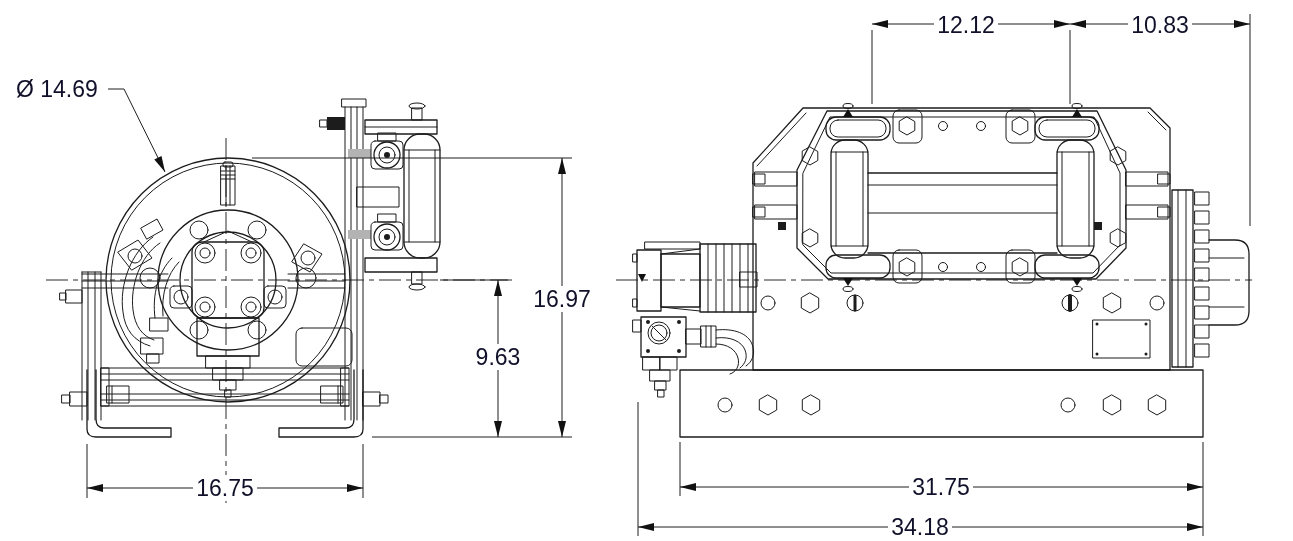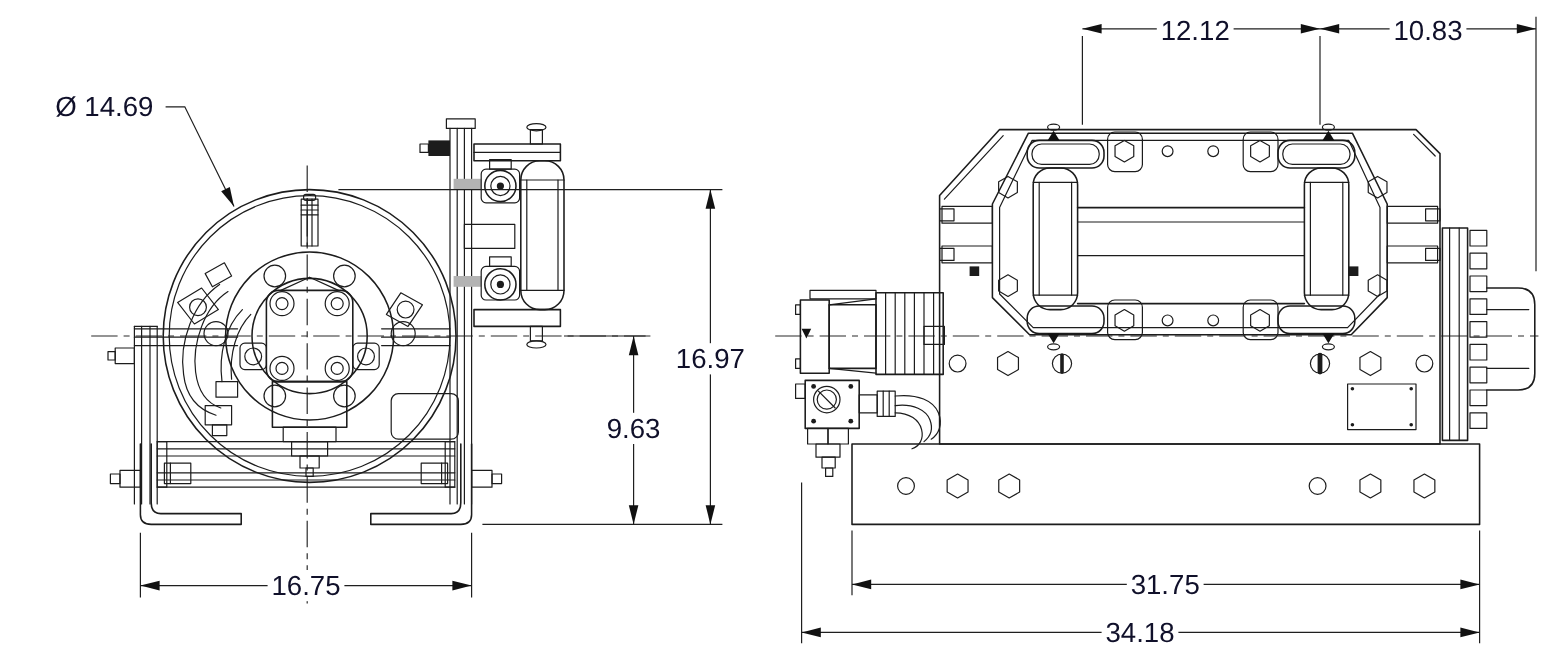--- a/index.html
+++ b/index.html
@@ -1,17 +1,17 @@
 <!DOCTYPE html>
 <html><head>
 <meta charset="utf-8">
 <style>
   html,body{margin:0;padding:0;background:#ffffff;}
   .stage{position:relative;width:1252px;height:541px;background:#fff;overflow:hidden;
-         font-family:"Liberation Sans",sans-serif;padding-left:30px;}
+         font-family:"Liberation Sans",sans-serif;}
   svg{display:block;}
   .ln   {fill:none;stroke:#1c1c1c;stroke-width:1.3;stroke-linejoin:round;stroke-linecap:round;}
   .ln2  {fill:none;stroke:#1c1c1c;stroke-width:1;stroke-linejoin:round;stroke-linecap:round;}
   .fillb{fill:#1c1c1c;stroke:none;}
   .gray {fill:#b3b3b3;stroke:none;}
   .dim  {fill:none;stroke:#1f1f1f;stroke-width:1;}
   .arr  {fill:#111;stroke:none;}
   .cl   {fill:none;stroke:#2a2a2a;stroke-width:1;stroke-dasharray:22 5 5 5;}
   .bg   {fill:#ffffff;stroke:none;}
   text.dimtxt{font-size:23px;fill:#10102a;font-family:"Liberation Sans",sans-serif;}

